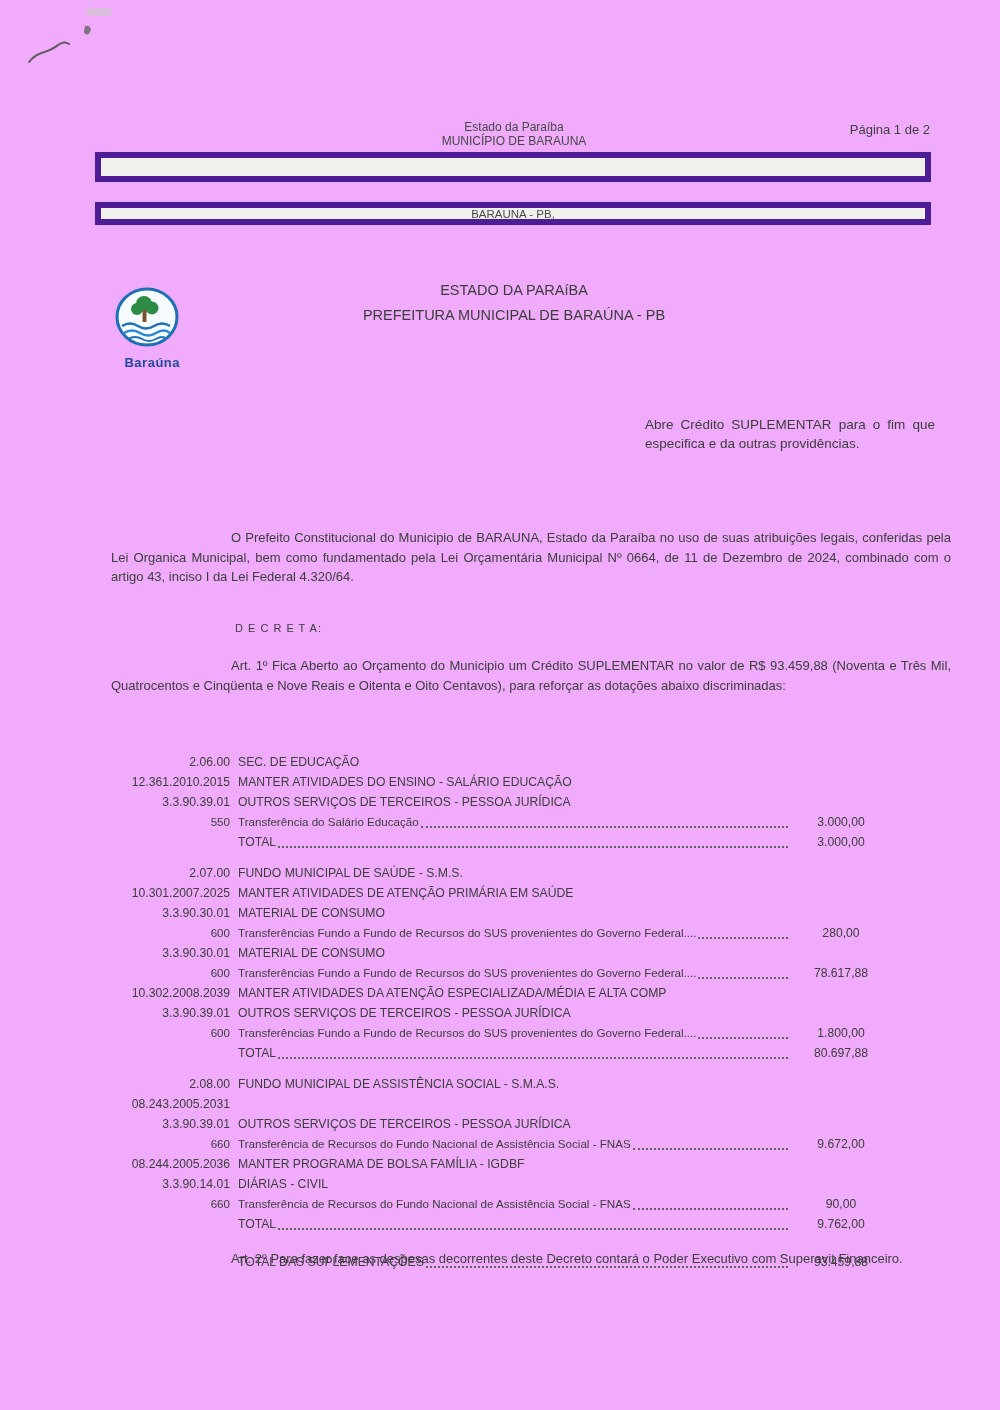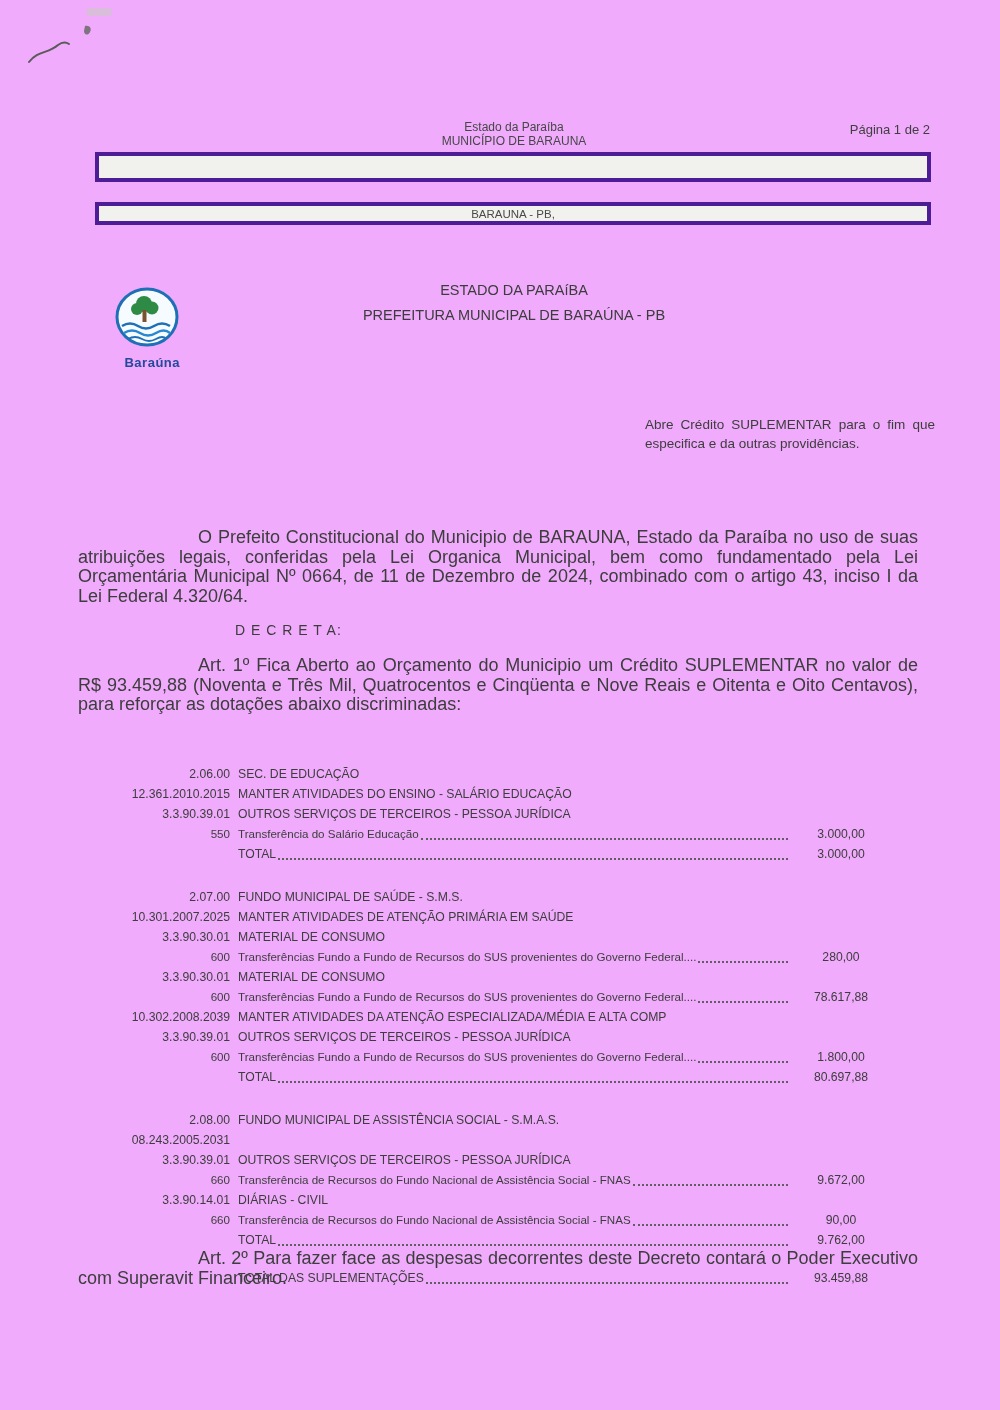--- a/index.html
+++ b/index.html
@@ -17,59 +17,59 @@
   
   .letterhead{
     position:absolute;left:95px;top:120px;width:838px;
     text-align:center;font-size:12px;line-height:14px;color:#474747;
   }
   .page-indicator{
     position:absolute;right:70px;top:122px;font-size:13px;color:#3f3f3f;
   }
   .box{
     position:absolute;left:95px;width:836px;
-    border:4px solid #4c1d95;background:#f1f1ee;
+    border:6px solid #4c1d95;background:#f1f1ee;
     box-sizing:border-box;
   }
   .box1{top:152px;height:30px;}
   .box2{top:202px;height:23px;font-size:11.5px;color:#4a4a4a;
         display:flex;align-items:center;justify-content:center;}
   
   .logo-wrap{position:absolute;left:100px;top:286px;width:80px;text-align:right;}
   .logo-label{font-size:13px;font-weight:bold;color:#23489c;margin-top:1px;letter-spacing:.5px;}
   
   .title-block{
     position:absolute;left:95px;top:278px;width:838px;
     text-align:center;font-size:14.5px;line-height:25px;color:#3c3c3c;
   }
   
   .epigraph{
     position:absolute;left:645px;top:415px;width:290px;
     font-size:13.5px;line-height:19px;text-align:justify;color:#3d3d3d;
   }
   
   .para{
-    position:absolute;left:78px;width:840px;
-    font-size:18px;line-height:19.5px;text-align:justify;color:#3d3d3d;
+    position:absolute;left:111px;width:840px;
+    font-size:13px;line-height:19.5px;text-align:justify;color:#3d3d3d;
     text-indent:120px;
   }
   .preamble{top:528px;}
   .decreta{
     position:absolute;left:235px;top:622px;
-    font-size:14px;color:#3c3c3c;letter-spacing:1px;
+    font-size:11px;color:#3c3c3c;letter-spacing:1px;
   }
   .article1{top:656px;}
   .article2{top:1249px;}
   
   .budget-table{
     position:absolute;left:95px;top:741px;width:796px;
     font-size:12.2px;color:#3d3d3d;
   }
   .trow{display:flex;align-items:flex-end;min-height:20px;line-height:20px;}
-  .trow.group-start{margin-top:23px;}
+  .trow.group-start{margin-top:11px;}
   .tcode{width:143px;flex:none;text-align:right;padding-right:8px;box-sizing:border-box;white-space:nowrap;}
   .tdesc{white-space:nowrap;}
   .leader{flex:1;margin:0 3px 4px 2px;border-bottom:2px dotted #5f5f5f;min-width:8px;}
   .spacer{flex:1;}
   .tvalue{width:100px;flex:none;text-align:center;white-space:nowrap;}
   .trow.item{font-size:11.6px;}
   .trow.item .tvalue{font-size:12.2px;}
   .trow.grand_total{margin-top:18px;}
 </style>
 </head>
@@ -221,20 +221,25 @@
         <div class="tdesc">OUTROS SERVIÇOS DE TERCEIROS -  PESSOA JURÍDICA</div>
         <div class="spacer"></div>
       </div>
       <div class="trow item">
         <div class="tcode">660</div>
         <div class="tdesc">Transferência de Recursos do Fundo Nacional de Assistência Social - FNAS</div>
         <div class="leader"></div>
         <div class="tvalue">9.672,00</div>
       </div>
       <div class="trow header">
+        <div class="tcode">08.244.2005.2036</div>
+        <div class="tdesc">MANTER PROGRAMA DE BOLSA FAMÍLIA - IGDBF</div>
+        <div class="spacer"></div>
+      </div>
+      <div class="trow header">
         <div class="tcode">3.3.90.14.01</div>
         <div class="tdesc">DIÁRIAS - CIVIL</div>
         <div class="spacer"></div>
       </div>
       <div class="trow item">
         <div class="tcode">660</div>
         <div class="tdesc">Transferência de Recursos do Fundo Nacional de Assistência Social - FNAS</div>
         <div class="leader"></div>
         <div class="tvalue">90,00</div>
       </div>

